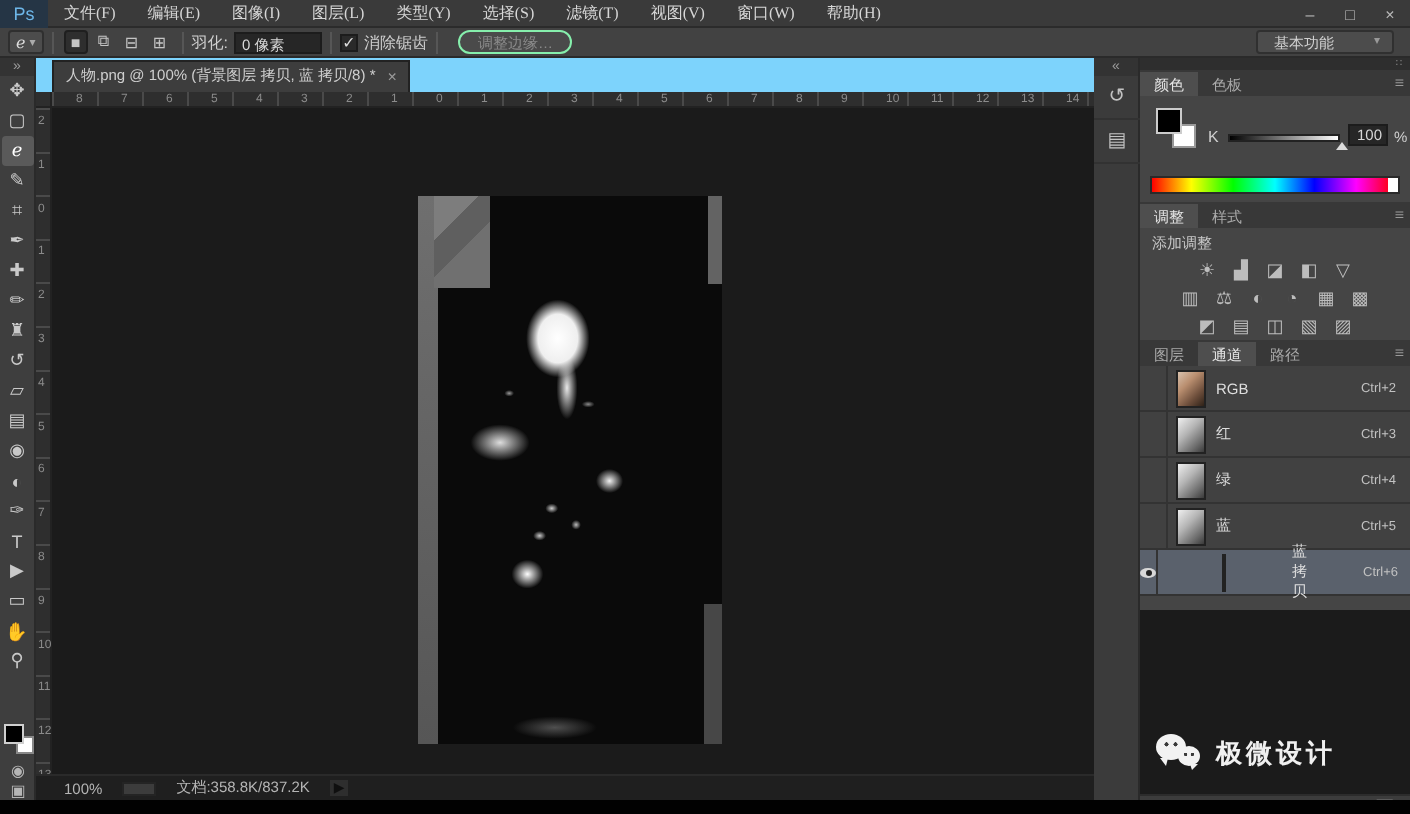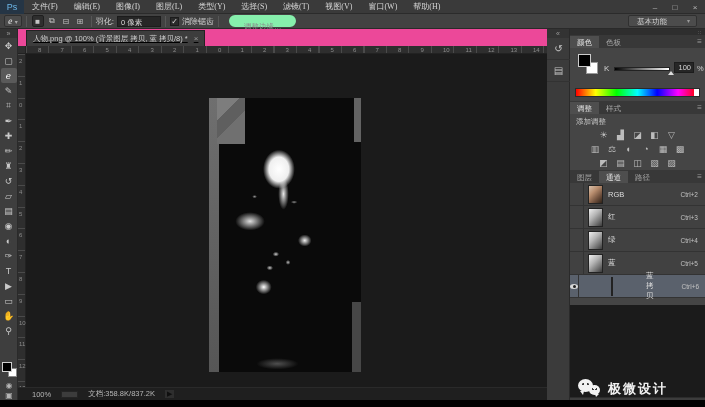--- a/index.html
+++ b/index.html
@@ -22,41 +22,41 @@
     border-bottom:1px solid #2a2a2a;display:flex;align-items:center;font-size:8px;color:#cfcfcf;}
   .opt-sep{width:1px;height:11px;background:#565656;margin:0 4px;}
   #tool-thumb{display:flex;align-items:center;color:#ddd;margin-left:4px;padding:0 3px;background:#4c4c4c;border:1px solid #2f2f2f;border-radius:2px;height:12px;}
   #tool-thumb .caret{font-size:6px;margin-left:2px;color:#aaa;}
   .mode-btn{width:12px;height:12px;display:flex;align-items:center;justify-content:center;color:#c4c4c4;font-size:8px;margin:0 1px;border-radius:2px;}
   .mode-btn.active{background:#2e2e2e;border:1px solid #1f1f1f;}
   #feather-input{background:#262626;border:1px solid #1c1c1c;color:#d8d8d8;font-size:7.5px;
     width:44px;height:11px;line-height:11px;padding:0 3px;margin-left:3px;}
   .checkbox{width:9px;height:9px;background:#2a2a2a;border:1px solid #1c1c1c;color:#ddd;
     font-size:8px;line-height:8px;text-align:center;margin-right:3px;}
-  #refine-edge{background:#4a4a4a;border:6px solid #86efac;color:#8a8a8a;border-radius:7px;
+  #refine-edge{background:#4a4a4a;border:1px solid #86efac;color:#8a8a8a;border-radius:7px;
     font-size:7.5px;height:12px;line-height:11px;padding:0 9px;margin-left:6px;}
   #workspace-btn{margin-left:auto;margin-right:8px;background:#4c4c4c;border:1px solid #303030;
     color:#d0d0d0;font-size:7.5px;height:12px;line-height:11px;padding:0 6px 0 8px;border-radius:2px;display:flex;align-items:center;gap:20px;}
   #workspace-btn .caret{font-size:6px;color:#999;}
 
   
   #toolbar{position:absolute;left:0;top:29px;width:18px;height:371px;background:#3e3e3e;border-right:1px solid #2a2a2a;}
   #toolbar-collapse{color:#9a9a9a;font-size:7px;text-align:center;height:9px;line-height:9px;background:#333;}
   #tools{display:flex;flex-direction:column;align-items:center;}
   .tool{width:16px;height:15px;display:flex;align-items:center;justify-content:center;
     color:#c9c9c9;font-size:9px;}
   .tool.active{background:#5a5a5a;border-radius:2px;color:#fff;}
   #swatches{position:absolute;left:2px;top:333px;width:15px;height:15px;}
   #bg-swatch{position:absolute;right:0;bottom:0;width:9px;height:9px;background:#fff;border:1px solid #888;}
   #fg-swatch{position:absolute;left:0;top:0;width:10px;height:10px;background:#000;border:1px solid #cfcfcf;}
   .tool-extra{position:absolute;left:0;width:18px;text-align:center;color:#b5b5b5;font-size:8px;}
 
   
   #docarea{position:absolute;left:18px;top:29px;width:529px;height:371px;background:#1b1b1b;}
-  #tabbar{height:17px;background:#ec4899;display:flex;align-items:flex-end;text-decoration:underline;}
+  #tabbar{height:17px;background:#7dd3fc;display:flex;align-items:center;}
   #doc-tab{height:16px;background:#3d3d3d;border:1px solid #222;border-bottom:none;color:#cfcfcf;
     font-size:7.5px;display:flex;align-items:center;padding:0 6px;gap:6px;margin-left:8px;}
   #doc-tab .tab-close{color:#9a9a9a;font-size:8px;}
   #hruler{position:absolute;left:8px;top:17px;width:521px;height:8px;background:#2e2e2e;border-bottom:1px solid #222;
     background-image:repeating-linear-gradient(90deg,#4a4a4a 0 1px,transparent 1px 22.5px);}
   #hruler span{position:absolute;top:0;font-size:6px;color:#8b8b8b;line-height:8px;}
   #ruler-corner{position:absolute;left:0;top:17px;width:8px;height:8px;background:#2e2e2e;border-right:1px solid #222;border-bottom:1px solid #222;}
   #vruler{position:absolute;left:0;top:25px;width:8px;height:333px;background:#2e2e2e;border-right:1px solid #222;
     background-image:repeating-linear-gradient(180deg,#4a4a4a 0 1px,transparent 1px 21.8px);}
   #vruler span{position:absolute;left:1px;font-size:6px;color:#8b8b8b;}
@@ -134,21 +134,21 @@
   .t-color{background:linear-gradient(135deg,#d9c2ad 0%,#b98e6f 35%,#6e4f3c 70%,#2e2218 100%);}
   .t-gray{background:linear-gradient(135deg,#efefef 0%,#b5b5b5 40%,#6f6f6f 75%,#3a3a3a 100%);}
   .t-dark{background:#070707;background-image:radial-gradient(2px 2px at 45% 30%,#fff,transparent 80%),radial-gradient(1.5px 1.5px at 38% 62%,#ddd,transparent 80%);}
   .ch-label{font-size:7.5px;color:#dedede;flex:1;}
   .ch-shortcut{font-size:6.5px;color:#c2c2c2;padding-right:7px;}
   #ch-footer{position:absolute;left:0;bottom:0;width:100%;height:12px;background:#3c3c3c;border-top:1px solid #2c2c2c;
     display:flex;justify-content:flex-end;gap:8px;align-items:center;padding-right:8px;}
   .ch-fbtn{color:#b0b0b0;font-size:8px;line-height:10px;}
 
   
-  #watermark{position:absolute;left:8px;bottom:10px;display:flex;align-items:center;gap:6px;font-family:Liberation Serif, serif;}
+  #watermark{position:absolute;left:8px;bottom:22px;display:flex;align-items:center;gap:6px;font-family:Liberation Serif, serif;}
   #wechat-icon{position:relative;width:24px;height:20px;}
   .wc-big{position:absolute;left:0;top:0;width:15px;height:13px;background:#f2f2f2;border-radius:50% 50% 50% 50%;
     background-image:radial-gradient(1.6px 1.6px at 35% 40%,#3a3a3a 0 60%,transparent 70%),radial-gradient(1.6px 1.6px at 65% 40%,#3a3a3a 0 60%,transparent 70%);}
   .wc-big::after{content:"";position:absolute;left:2px;bottom:-3px;border-left:3px solid transparent;border-right:1px solid transparent;border-top:4px solid #f2f2f2;}
   .wc-small{position:absolute;left:11px;top:6px;width:11px;height:10px;background:#f2f2f2;border-radius:50%;
     background-image:radial-gradient(1.3px 1.3px at 35% 42%,#3a3a3a 0 60%,transparent 70%),radial-gradient(1.3px 1.3px at 65% 42%,#3a3a3a 0 60%,transparent 70%);}
   .wc-small::after{content:"";position:absolute;right:1px;bottom:-2px;border-right:3px solid transparent;border-left:1px solid transparent;border-top:3px solid #f2f2f2;}
   #watermark-text{color:#f0f0f0;font-size:13px;font-weight:bold;letter-spacing:2px;}
 
   

